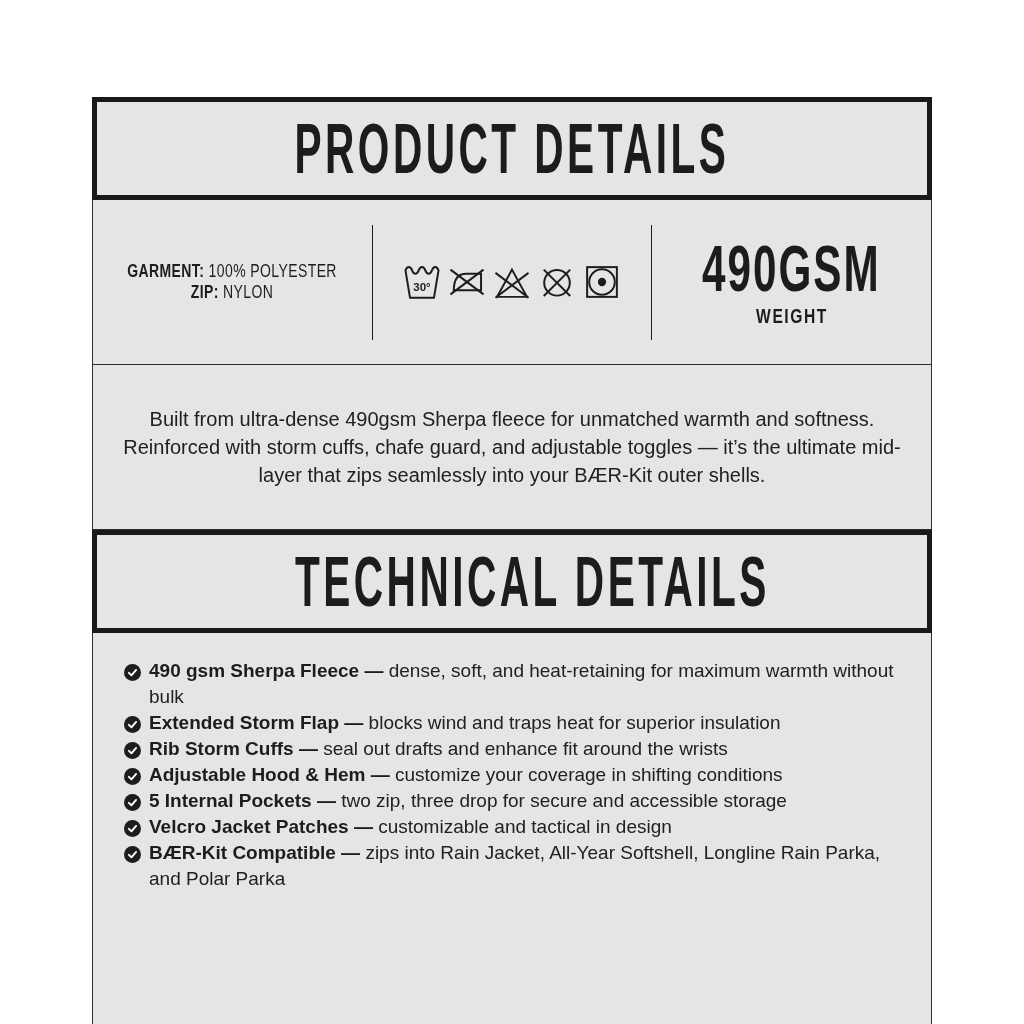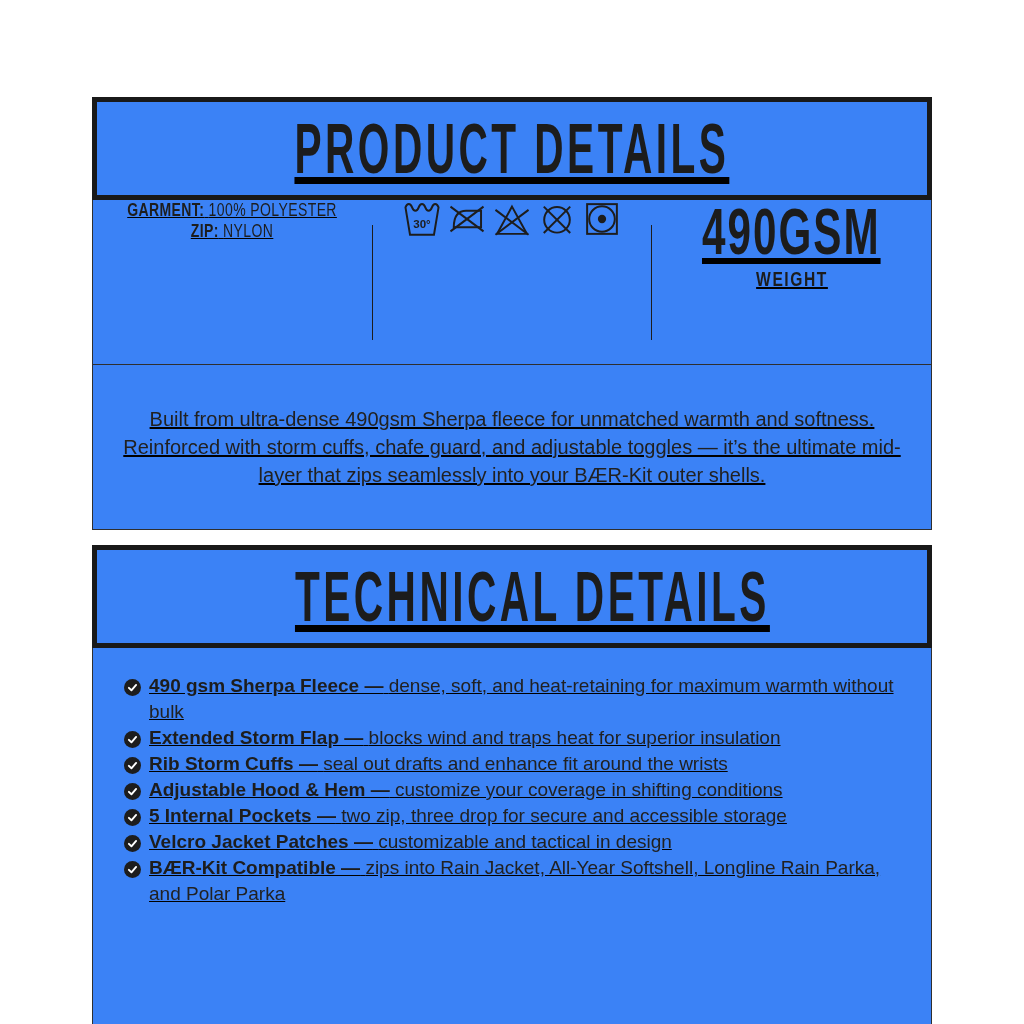--- a/index.html
+++ b/index.html
@@ -17,21 +17,21 @@
     height: 1024px;
     background: #ffffff;
     overflow: hidden;
   }
   .sheet {
     position: absolute;
     left: 92px;
     top: 97px;
     width: 840px;
   }
-  .box { box-sizing: border-box; background: #3b82f6; text-decoration: underline; }
+  .box { box-sizing: border-box; background: #e5e5e5; }
   .box.thick {
     border: 5px solid #191919;
     height: 103px;
     display: flex;
     align-items: center;
     justify-content: center;
   }
   .box.thin {
     border-left: 1px solid #2f2f2f;
     border-right: 1px solid #2f2f2f;
@@ -54,20 +54,21 @@
   .info-row {
     height: 165px;
     display: flex;
     align-items: stretch;
   }
   .col {
     flex: 1 1 0;
     display: flex;
     flex-direction: column;
     align-items: center;
+    justify-content: center;
   }
   .vdiv {
     width: 1px;
     background: #1d1d1d;
     align-self: center;
     height: 115px;
     flex: 0 0 1px;
   }
   .garment-wrap {
     transform: scaleX(0.8);
@@ -107,21 +108,21 @@
   }
   .desc p {
     margin: 0;
     max-width: 795px;
     text-align: center;
     font-size: 20px;
     line-height: 28px;
     color: #212121;
   }
   
-  .second { margin-top: 15px; height: 102px; padding-left: 40px; }
+  .second { margin-top: 0; height: 102px; padding-left: 40px; }
   
   .list-box {
     height: 440px;
     padding: 25px 20px 0 19px;
   }
   ul.tech-list {
     margin: 0;
     padding: 0;
     list-style: none;
   }

